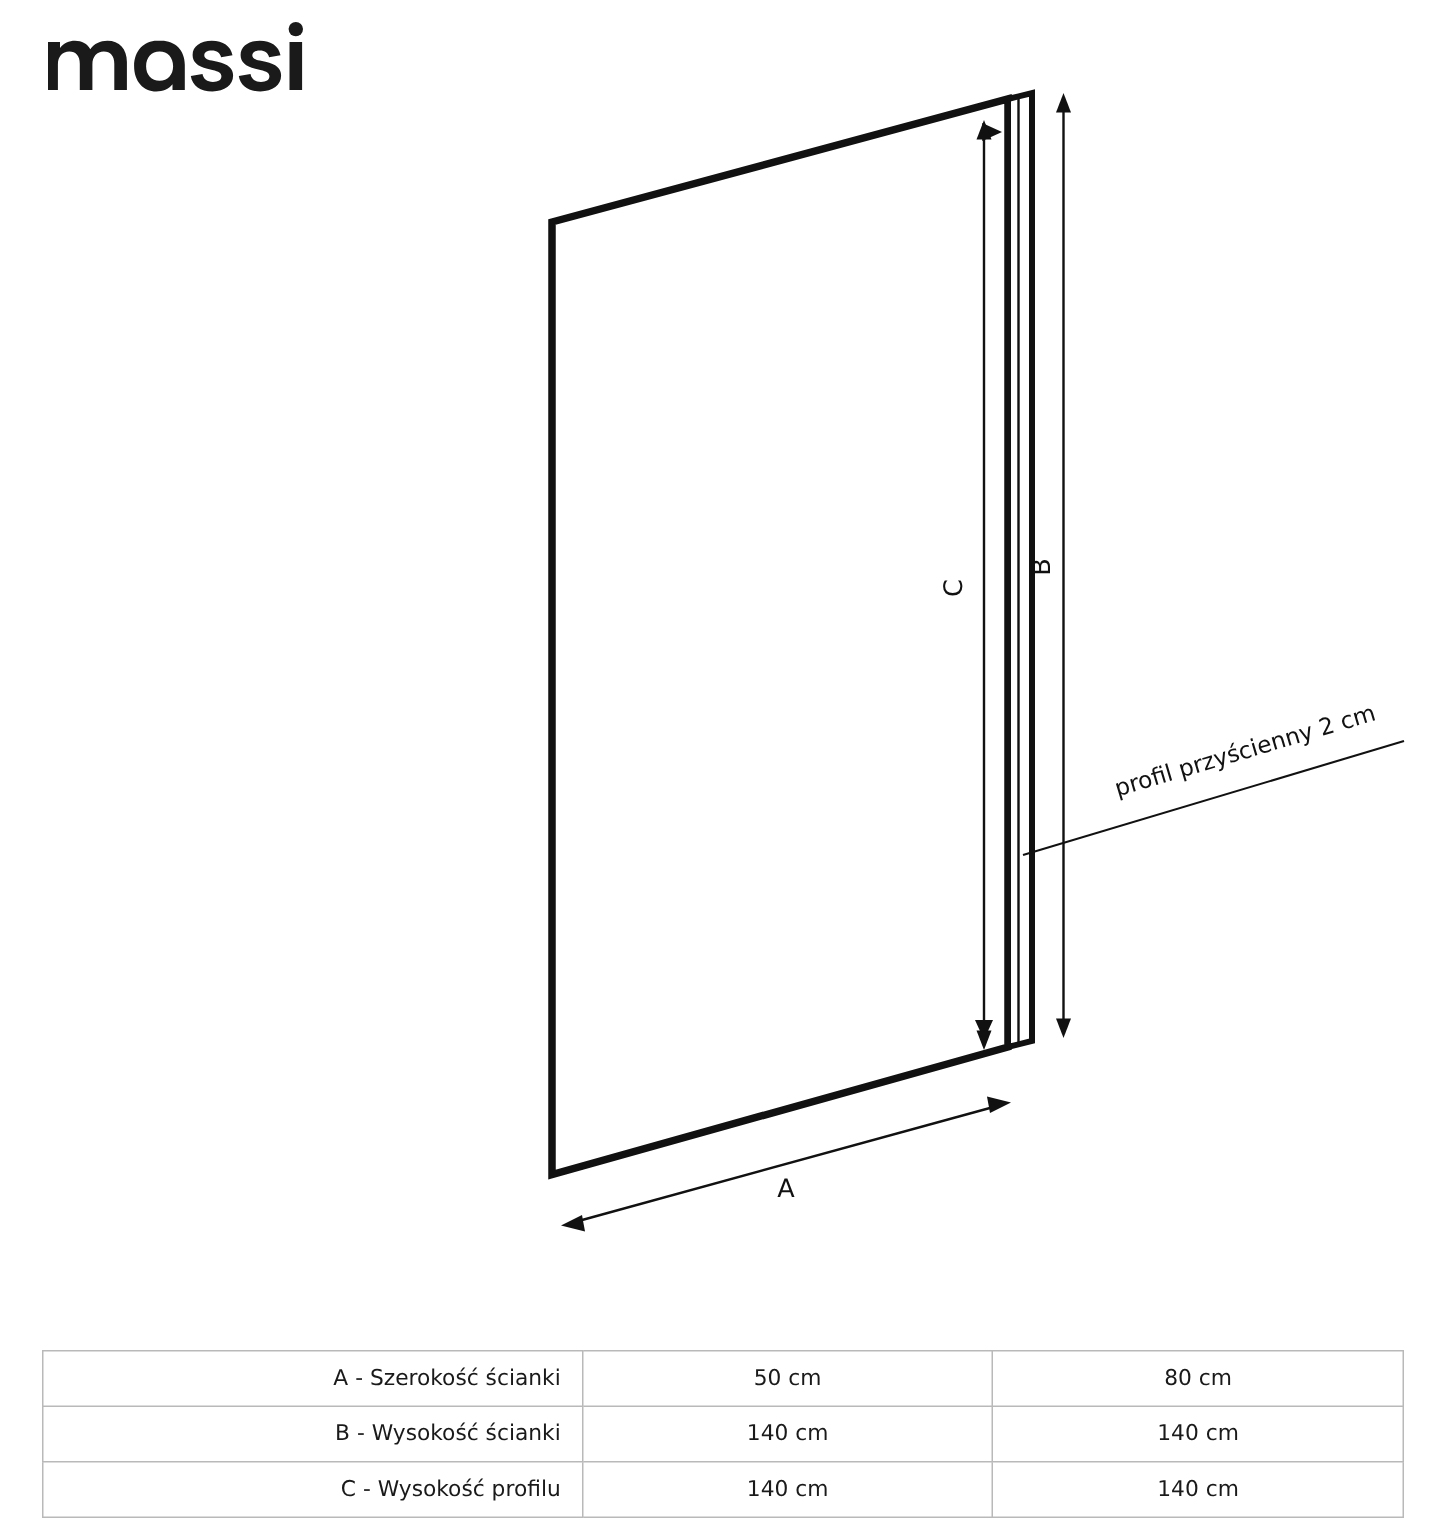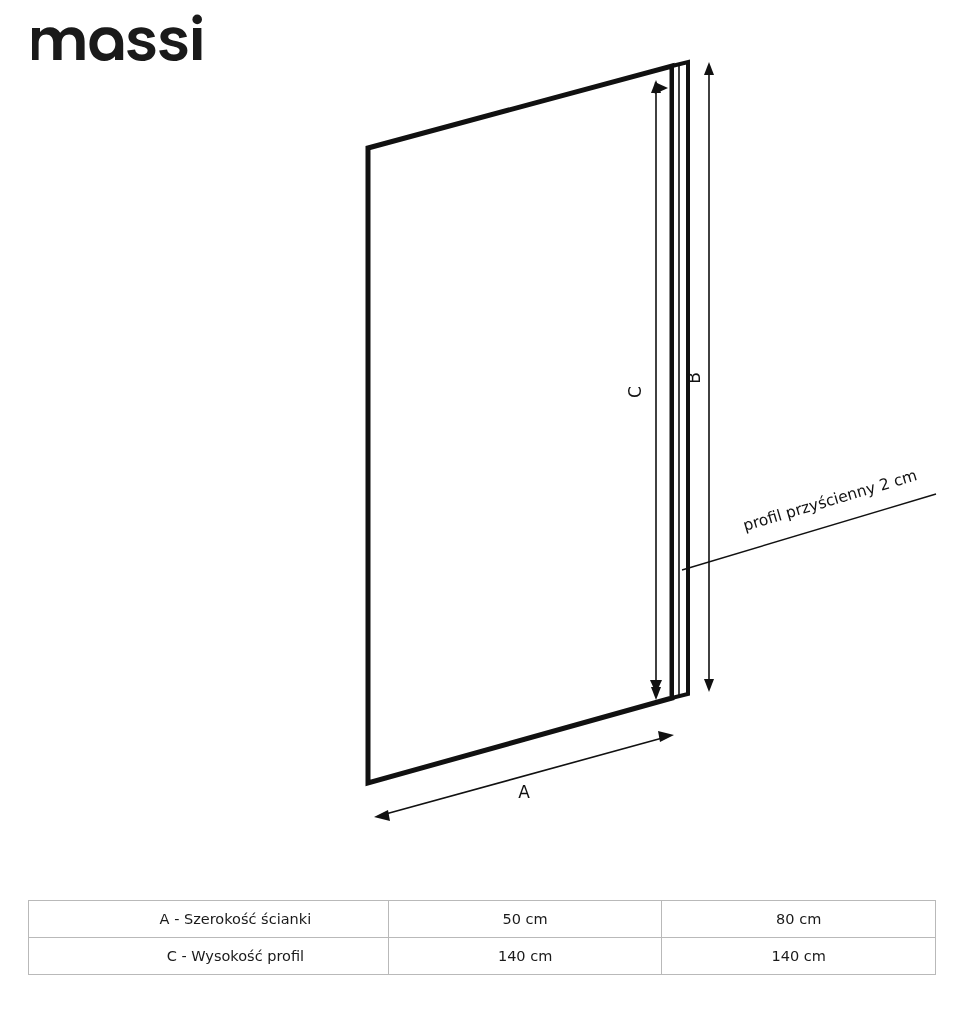--- a/index.html
+++ b/index.html
@@ -48,21 +48,21 @@
   #spec-table td {
     border: 1px solid #b9b9b9;
     height: 36px;
     padding: 0 14px;
     vertical-align: middle;
     white-space: nowrap;
   }
   #spec-table td.label {
     width: 312px;
     padding-left: 68px;
-    text-align: center;
+    text-align: right;
   }
   #spec-table td.val {
     width: 298px;
     text-align: center;
   }
 </style>
 </head>
 <body>
 
 <div id="brand">
@@ -149,18 +149,23 @@
 </div>
 
 <table id="spec-table">
   <tbody>
     <tr>
       <td class="label">A - Szerokość ścianki</td>
       <td class="val">50 cm</td>
       <td class="val">80 cm</td>
     </tr>
     <tr>
-      <td class="label">C - Wysokość profil</td>
+      <td class="label">B - Wysokość ścianki</td>
+      <td class="val">140 cm</td>
+      <td class="val">140 cm</td>
+    </tr>
+    <tr>
+      <td class="label">C - Wysokość profilu</td>
       <td class="val">140 cm</td>
       <td class="val">140 cm</td>
     </tr>
   </tbody>
 </table>
 
 </body></html>

